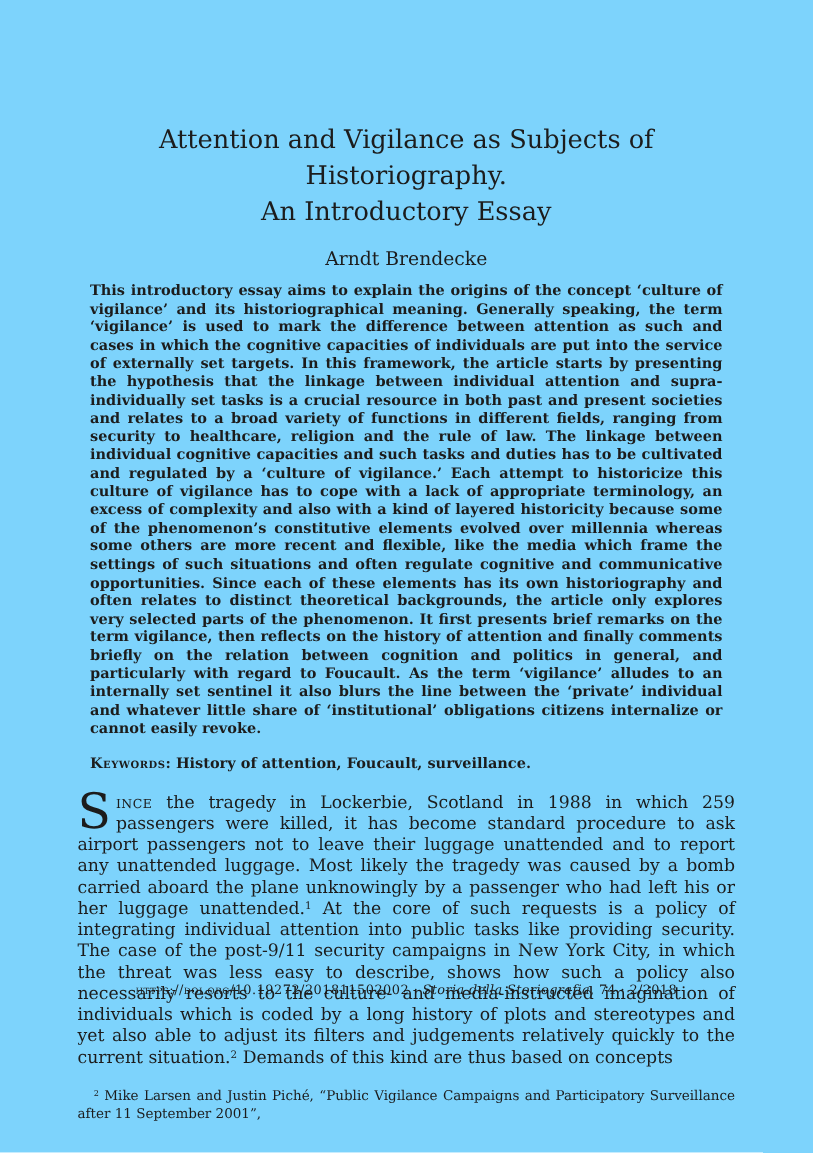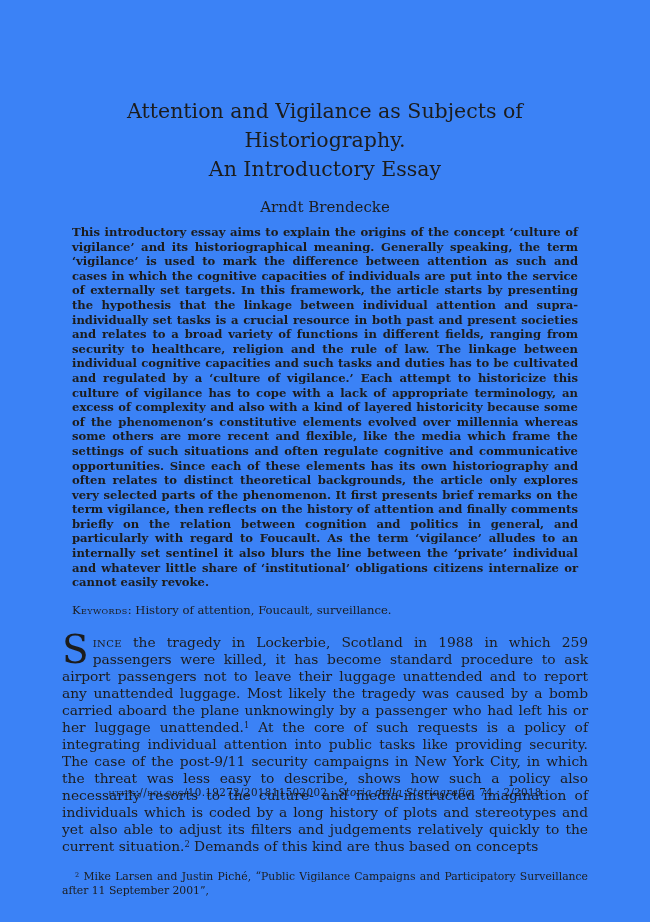--- a/index.html
+++ b/index.html
@@ -4,21 +4,21 @@
 <style>
   html, body {
     margin: 0;
     padding: 0;
     background: #ffffff;
   }
   .page {
     width: 650px;
     height: 922px;
     margin: 0 auto;
-    background: #3b82f6;
+    background: #7dd3fc;
     color: #1c1c1c;
     font-family: "DejaVu Serif", serif;
     box-sizing: border-box;
     padding: 97px 62px 0 62px;
     position: relative;
     overflow: hidden;
   }
   .title {
     text-align: center;
     font-size: 20.5px;
@@ -41,20 +41,21 @@
   .abstract-body {
     font-size: 11.6px;
     line-height: 14.6px;
     text-align: justify;
     margin: 9px 10px 0 10px;
     font-weight: bold;
   }
   .keywords {
     font-size: 11.6px;
     margin: 13px 10px 0 10px;
+    font-weight: bold;
   }
   .smallcaps {
     font-variant: small-caps;
     letter-spacing: 0.4px;
   }
   .body-par {
     font-size: 13.8px;
     line-height: 17px;
     text-align: justify;
     margin-top: 17px;

